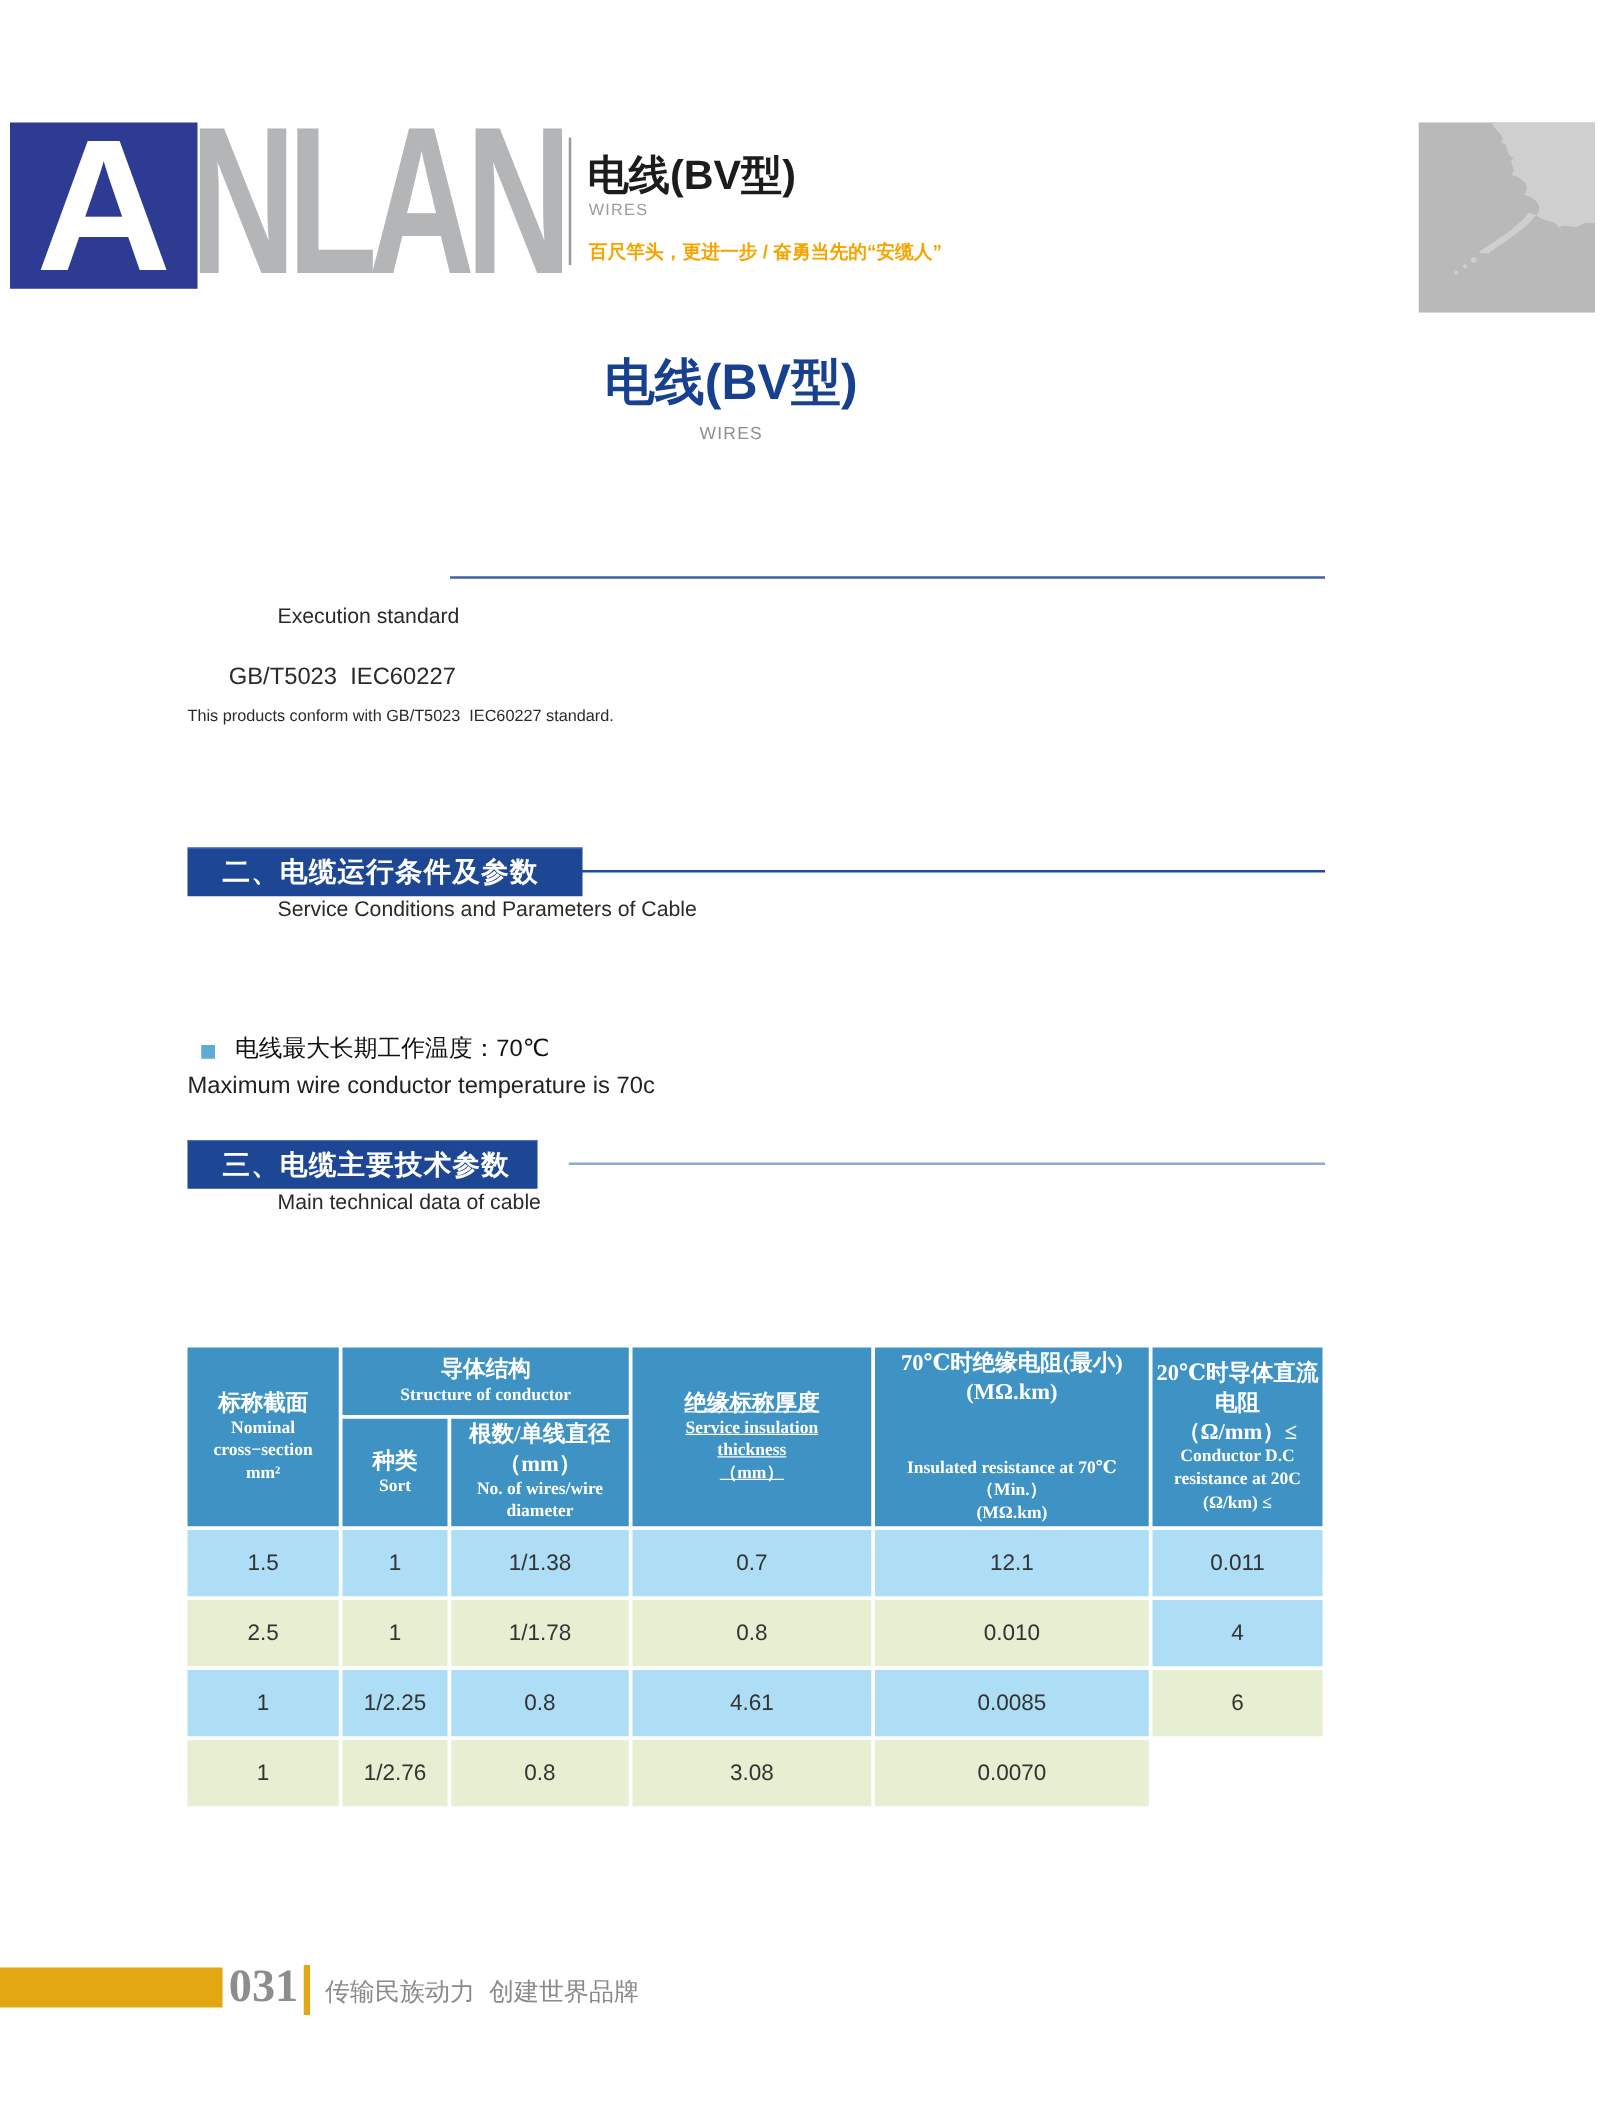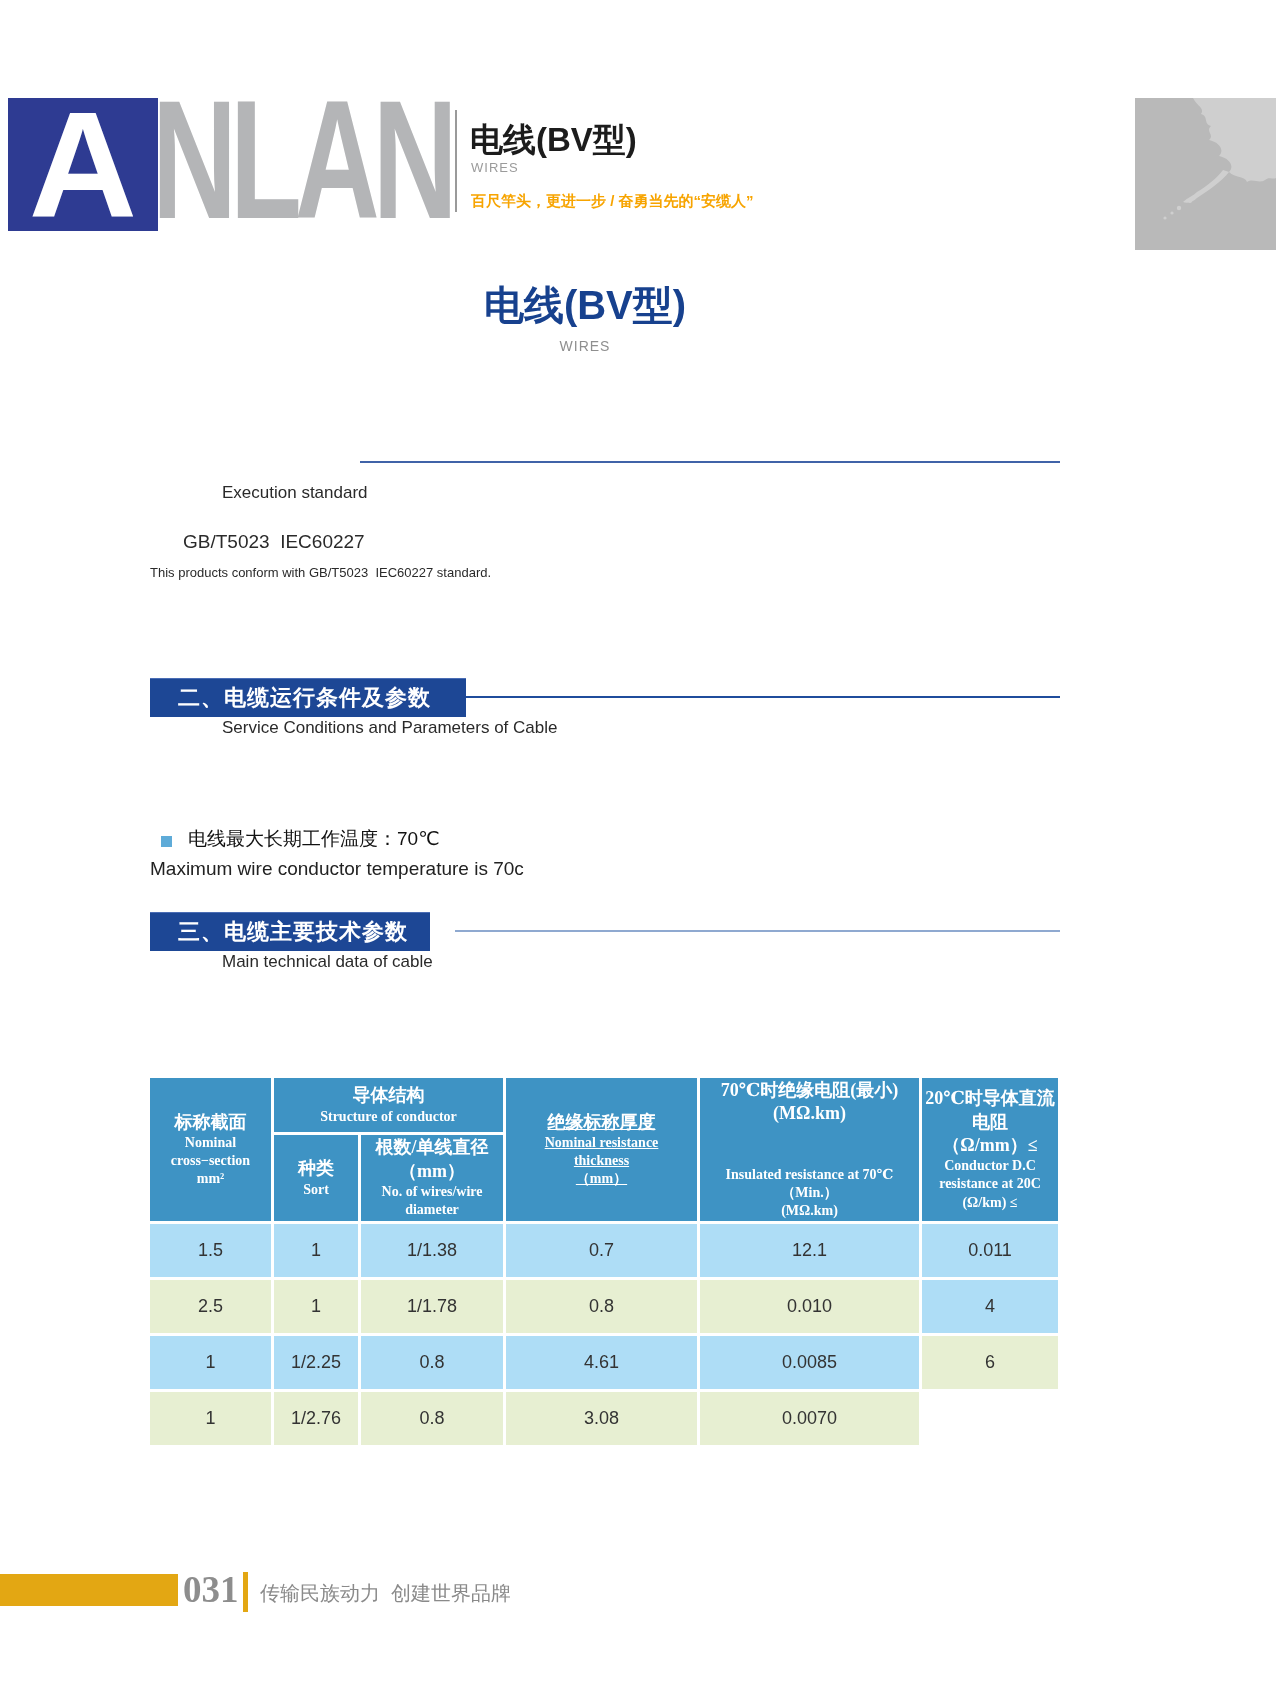--- a/index.html
+++ b/index.html
@@ -134,21 +134,21 @@
       <div class="th-en">Nominal
 cross−section
 mm²</div>
     </div>
     <div class="th c-group">
       <div class="th-zh">导体结构</div>
       <div class="th-en">Structure of conductor</div>
     </div>
     <div class="th c-insulation">
       <div class="th-zh">绝缘标称厚度</div>
-      <div class="th-en">Nominal resistance
+      <div class="th-en">Service insulation
 thickness
 （mm）</div>
     </div>
     <div class="th c-res70">
       <div class="th-zh">70℃时绝缘电阻(最小)
 (MΩ.km)</div>
       <div class="th-en">Insulated resistance at 70℃
 （Min.）
 (MΩ.km)</div>
     </div>

